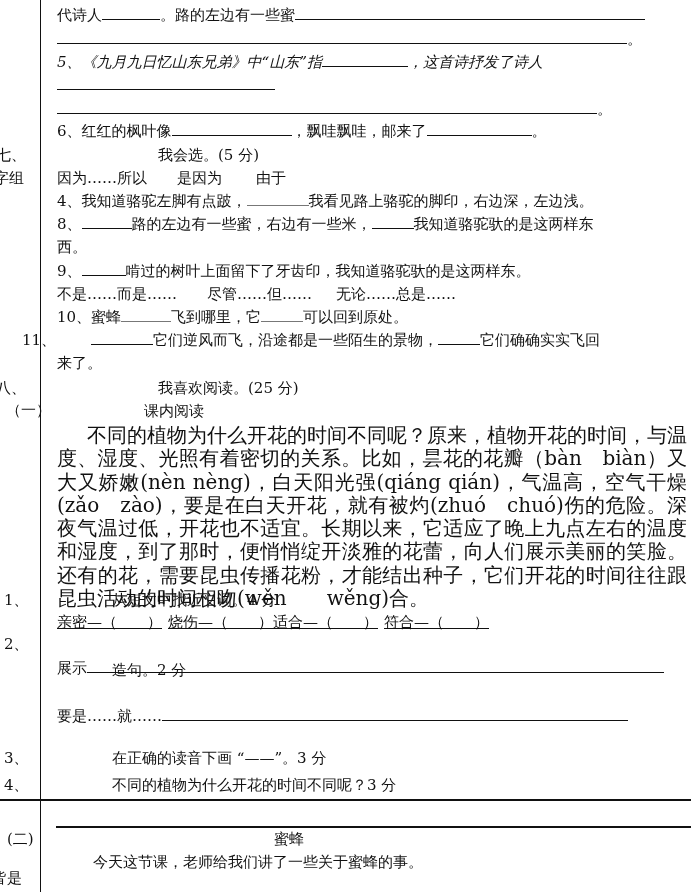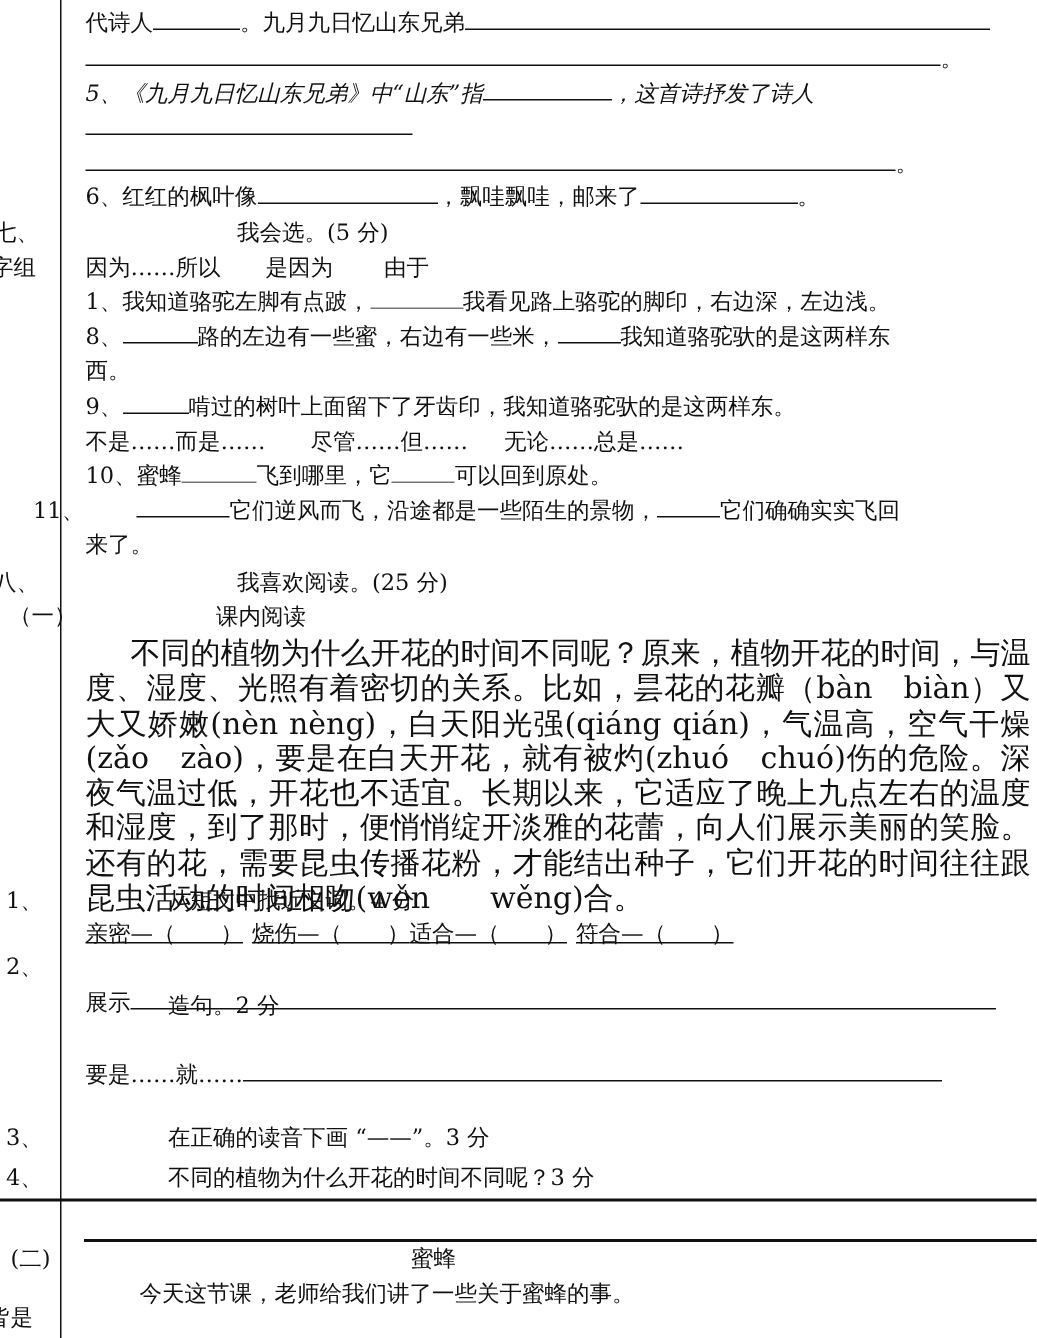--- a/index.html
+++ b/index.html
@@ -29,21 +29,21 @@
 <div class="margin" style="left:-4px; top:378px;">八、</div>
 <div class="margin" style="left:6px; top:400px;">（一）</div>
 <div class="margin" style="left:4px; top:590px;">1、</div>
 <div class="margin" style="left:4px; top:634px;">2、</div>
 <div class="margin" style="left:4px; top:748px;">3、</div>
 <div class="margin" style="left:4px; top:775px;">4、</div>
 <div class="margin" style="left:-8px; top:829px;">。(二)</div>
 <div class="margin" style="left:-8px; top:868px;">皆是</div>
 
 <div class="line" style="top:5px;">
-  <span>代诗人</span><span class="blank" style="width:58px;"></span><span>。九月九日忆山东兄弟</span><span class="blank" style="width:350px;"></span>
+  <span>代诗人</span><span class="blank" style="width:58px;"></span><span>。路的左边有一些蜜</span><span class="blank" style="width:350px;"></span>
 </div>
 <div class="line" style="top:29px;">
   <span class="blank" style="width:570px;"></span><span>。</span>
 </div>
 <div class="line" style="top:52px;font-style:italic;">
   <span>5、《九月九日忆山东兄弟》中“山东”指</span><span class="blank" style="width:86px;"></span><span>，这首诗抒发了诗人</span>
 </div>
 <div class="line" style="top:75px;">
   <span class="blank" style="width:218px;"></span>
 </div>
@@ -52,21 +52,21 @@
 </div>
 <div class="line" style="top:121px;">
   <span>6、红红的枫叶像</span><span class="blank" style="width:120px;"></span><span>，飘哇飘哇，邮来了</span><span class="blank" style="width:105px;"></span><span>。</span>
 </div>
 
 <div class="line" style="top:145px; left:158px;">我会选。(5 分)</div>
 <div class="line" style="top:168px;">
   <span>因为……所以</span><span style="display:inline-block;width:30px;"></span><span>是因为</span><span style="display:inline-block;width:34px;"></span><span>由于</span>
 </div>
 <div class="line" style="top:191px;">
-  <span>1、我知道骆驼左脚有点跛，</span><span class="blank blank-grey" style="width:62px;"></span><span>我看见路上骆驼的脚印，右边深，左边浅。</span>
+  <span>4、我知道骆驼左脚有点跛，</span><span class="blank blank-grey" style="width:62px;"></span><span>我看见路上骆驼的脚印，右边深，左边浅。</span>
 </div>
 <div class="line" style="top:214px;">
   <span>8、</span><span class="blank" style="width:50px;"></span><span>路的左边有一些蜜，右边有一些米，</span><span class="blank" style="width:42px;"></span><span>我知道骆驼驮的是这两样东</span>
 </div>
 <div class="line" style="top:237px;">西。</div>
 <div class="line" style="top:261px;">
   <span>9、</span><span class="blank" style="width:44px;"></span><span>啃过的树叶上面留下了牙齿印，我知道骆驼驮的是这两样东。</span>
 </div>
 <div class="line" style="top:284px;">
   <span>不是……而是……</span><span style="display:inline-block;width:30px;"></span><span>尽管……但……</span><span style="display:inline-block;width:24px;"></span><span>无论……总是……</span>

